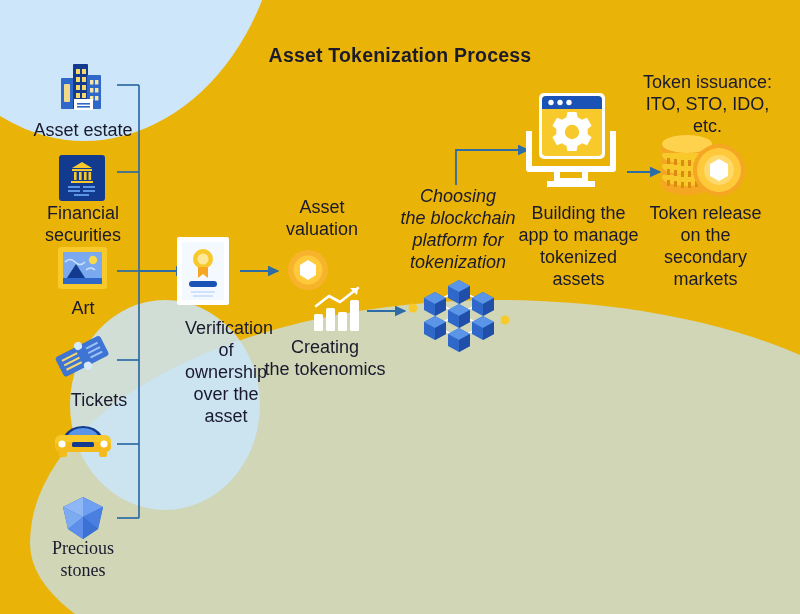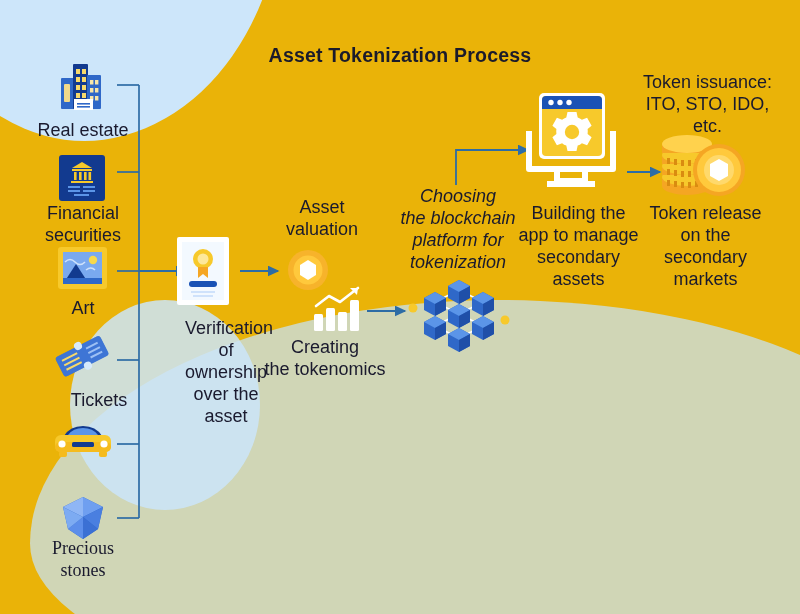--- a/index.html
+++ b/index.html
@@ -107,21 +107,21 @@
         <rect x="35" y="30" width="3.4" height="4.5"></rect>
           <rect x="40" y="30" width="3.4" height="4.5"></rect>
         <rect x="35" y="38" width="3.4" height="4.5"></rect>
           <rect x="40" y="38" width="3.4" height="4.5"></rect>
       </g>
       <rect x="19" y="41" width="19" height="11" fill="#ffffff"></rect>
       <rect x="22" y="45" width="13" height="1.6" fill="#2f68c8"></rect>
       <rect x="22" y="48" width="13" height="1.6" fill="#2f68c8"></rect>
     </svg>
   </div>
-  <div class="lbl" style="left:12px; top:120px; width:142px;">Real estate</div>
+  <div class="lbl" style="left:12px; top:120px; width:142px;">Asset estate</div>
 
   <div class="node ico" style="left:59px; top:155px;">
     <svg width="46" height="46" viewBox="0 0 46 46">
       <rect x="0" y="0" width="46" height="46" rx="3" fill="#123a8f"></rect>
       <g fill="#f7c92b">
         <polygon points="23,7 33,13 13,13"></polygon>
         <rect x="13" y="14" width="20" height="2"></rect>
         <rect x="15" y="17" width="2.6" height="8"></rect>
         <rect x="20" y="17" width="2.6" height="8"></rect>
         <rect x="25" y="17" width="2.6" height="8"></rect>
@@ -319,21 +319,21 @@
       <circle cx="43" cy="17.5" r="2.7" fill="#ffffff"></circle>
       <circle cx="52" cy="17.5" r="2.7" fill="#ffffff"></circle>
       <g fill="#ffffff" transform="translate(55,47)">
         <path d="M-4.5,-20 h9 l1.2,5.4 a15,15 0 0 1 4.2,2.45 l5.2,-2 4.5,7.8 -4,3.4 a15,15 0 0 1 0,4.9 l4,3.4 -4.5,7.8 -5.2,-2 a15,15 0 0 1 -4.2,2.45 l-1.2,5.4 h-9 l-1.2,-5.4 a15,15 0 0 1 -4.2,-2.45 l-5.2,2 -4.5,-7.8 4,-3.4 a15,15 0 0 1 0,-4.9 l-4,-3.4 4.5,-7.8 5.2,2 a15,15 0 0 1 4.2,-2.45 Z"></path>
         <circle cx="0" cy="0" r="7.2" fill="#f7c92b"></circle>
       </g>
     </svg>
   </div>
   <div class="lbl" style="left:516px; top:203px; width:125px;">Building the
 app to manage
-secondary
+tokenized
 assets</div>
 
   <div class="lbl" style="left:640px; top:72px; width:135px;">Token issuance:
 ITO, STO, IDO,
 etc.</div>
 
   <div class="node ico" style="left:657px; top:134px;">
     <svg width="92" height="66" viewBox="0 0 92 66">
       <g>
         <ellipse cx="30" cy="52" rx="25" ry="9" fill="#f5a623"></ellipse>

